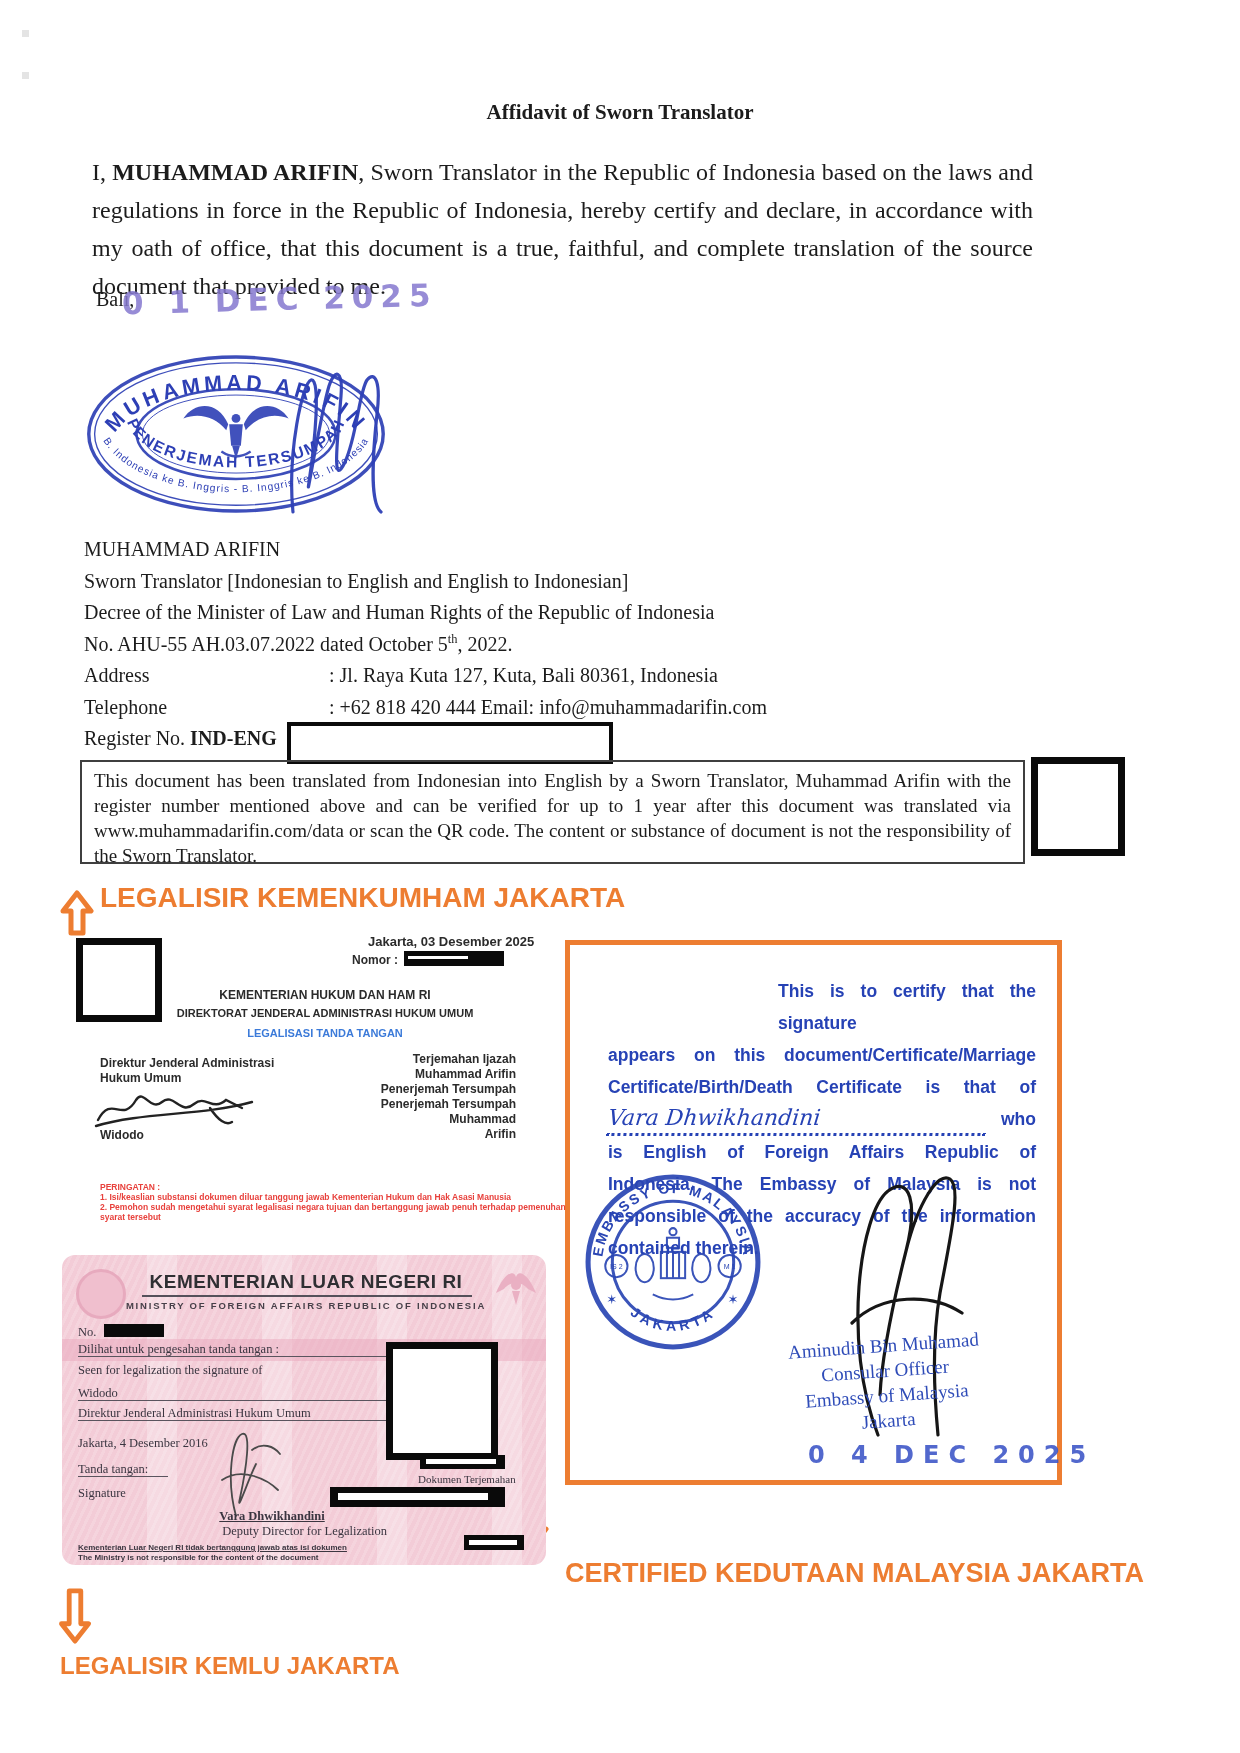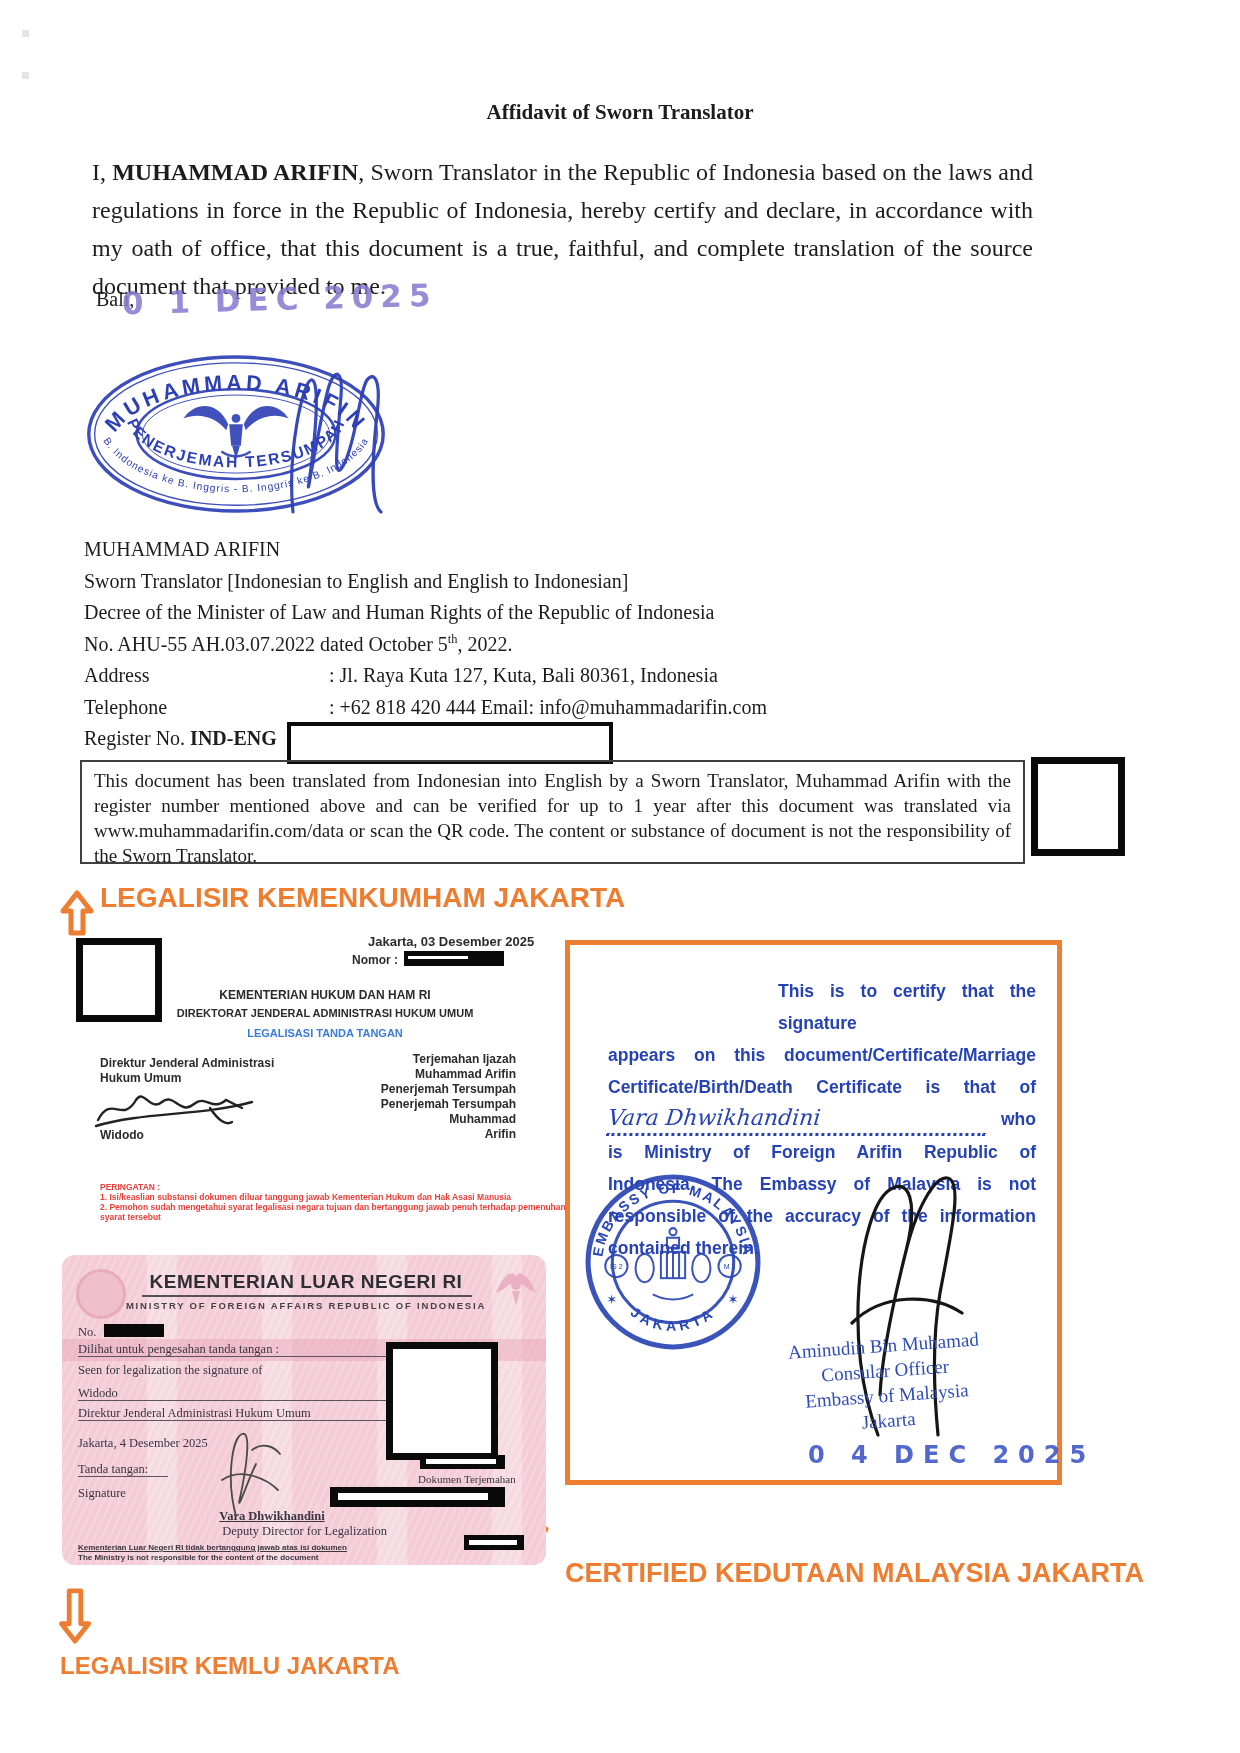--- a/index.html
+++ b/index.html
@@ -185,21 +185,21 @@
 
   <div class="abs mbox">
     <div class="mstamp">
       <div class="mline first">This is to certify that the signature</div>
       <div class="mline">appears on this document/Certificate/Marriage</div>
       <div class="mline">Certificate/Birth/Death Certificate is that of</div>
       <div class="mname-row">
         <span class="mname">Vara Dhwikhandini</span>
         <span>who</span>
       </div>
-      <div class="mline">is Ministry of Foreign Arifin Republic of</div>
+      <div class="mline">is English of Foreign Affairs Republic of</div>
       <div class="mline">Indonesia. The Embassy of Malaysia is not</div>
       <div class="mline">responsible of the accuracy of the information</div>
       <div class="mline last">contained therein.</div>
     </div>
 
     <svg style="position:absolute;left:12px;top:226px;" width="182" height="182" viewBox="0 0 180 180">
       <g stroke="#2a46b4" fill="none" opacity=".92">
         <circle cx="90" cy="90" r="84" stroke-width="5"></circle>
         <circle cx="90" cy="90" r="60" stroke-width="3"></circle>
       </g>
@@ -263,21 +263,21 @@
         <path d="M20,28 L28,28 L24,42 Z"></path>
       </g>
     </svg>
     <div class="pc pc-band"></div>
     <div class="pc pc-line" style="left:16px;top:70px;">No.</div>
     <div class="pc redact-bar" style="left:42px;top:69px;width:60px;height:13px;"></div>
     <div class="pc pc-line pc-rule" style="left:16px;top:87px;">Dilihat untuk pengesahan tanda tangan :</div>
     <div class="pc pc-line" style="left:16px;top:108px;">Seen for legalization the signature of</div>
     <div class="pc pc-line pc-rule" style="left:16px;top:131px;">Widodo</div>
     <div class="pc pc-line pc-rule" style="left:16px;top:151px;">Direktur Jenderal Administrasi Hukum Umum</div>
-    <div class="pc pc-line" style="left:16px;top:181px;">Jakarta, 4 Desember 2025</div>
+    <div class="pc pc-line" style="left:16px;top:181px;">Jakarta, 4 Desember 2016</div>
     <div class="pc pc-line pc-rule" style="left:16px;top:207px;width:90px;">Tanda tangan:</div>
     <div class="pc pc-line" style="left:16px;top:231px;">Signature</div>
     <svg class="pc" style="left:120px;top:165px;" width="130" height="110" viewBox="0 0 130 110">
       <path d="M54,96 C44,60 50,18 60,14 C70,10 64,50 58,78 C54,96 66,60 74,44 M40,60 C60,46 86,60 96,70 M70,30 C80,22 92,26 98,34" fill="none" stroke="#4a4a4a" stroke-width="1.8" stroke-linecap="round"></path>
     </svg>
     <div class="pc pc-line" style="left:110px;top:254px;width:200px;text-align:center;text-decoration:underline;font-weight:bold;">Vara Dhwikhandini</div>
     <div class="pc pc-line" style="left:95px;top:269px;width:230px;text-align:right;">Deputy Director for Legalization</div>
     <div class="pc pc-footer" style="left:16px;top:288px;text-decoration:underline;">Kementerian Luar Negeri RI tidak bertanggung jawab atas isi dokumen</div>
     <div class="pc pc-footer" style="left:16px;top:298px;">The Ministry is not responsible for the content of the document</div>
     <div class="pc qr-box qr-2"></div>

